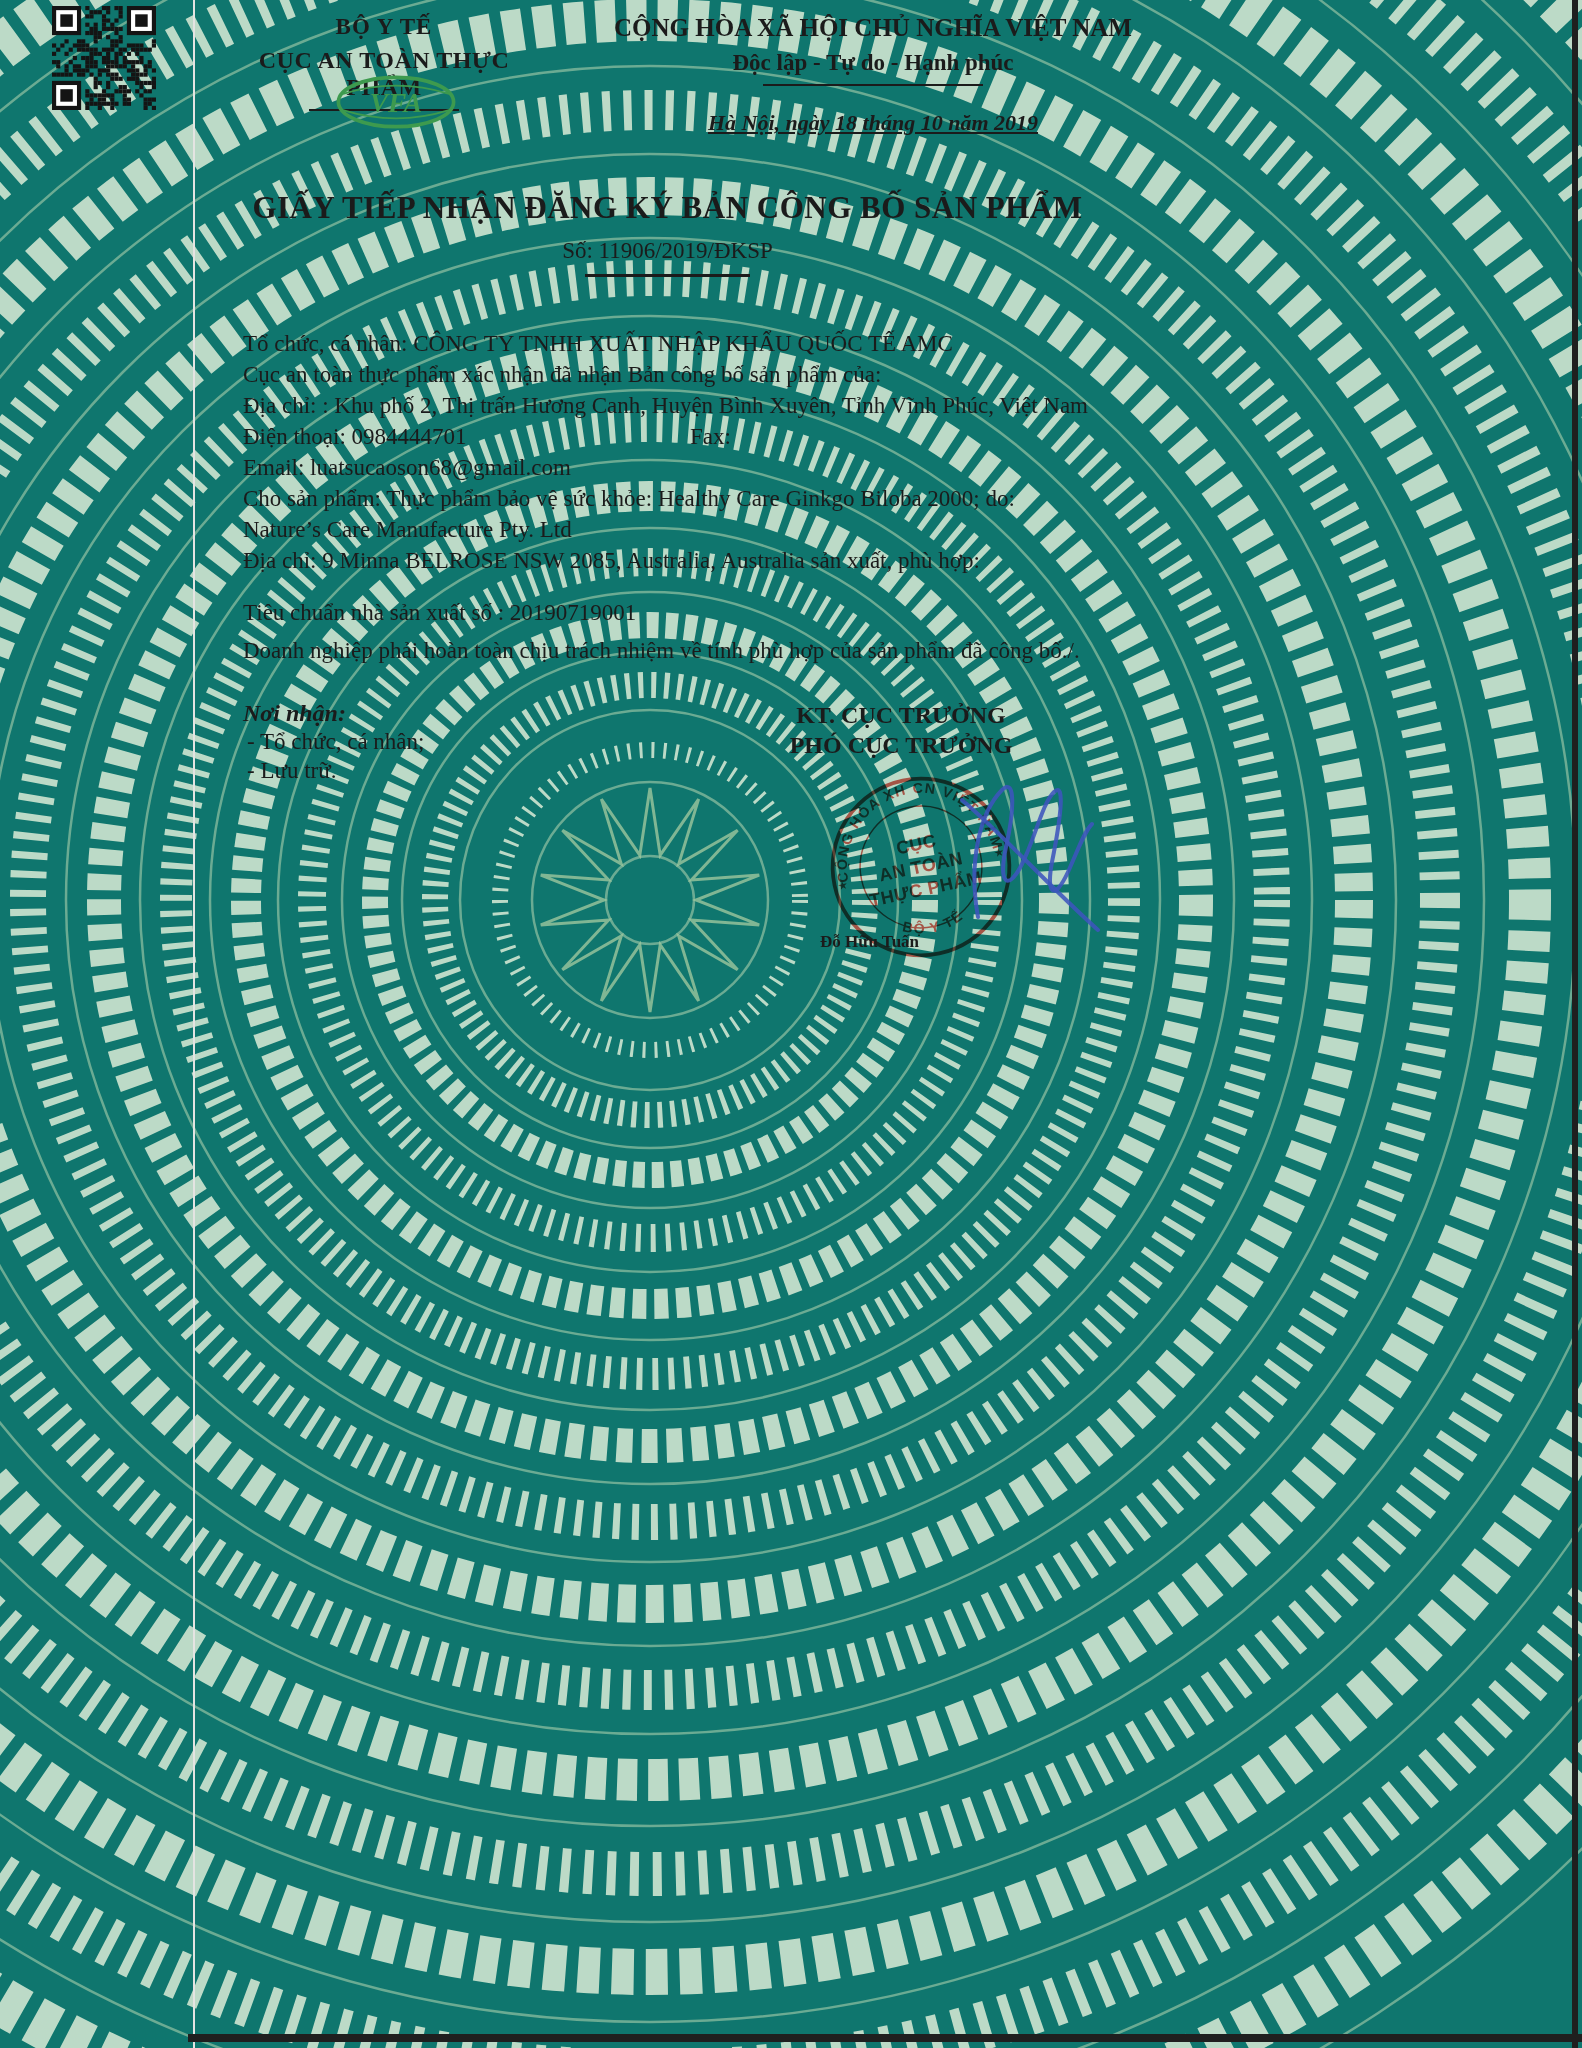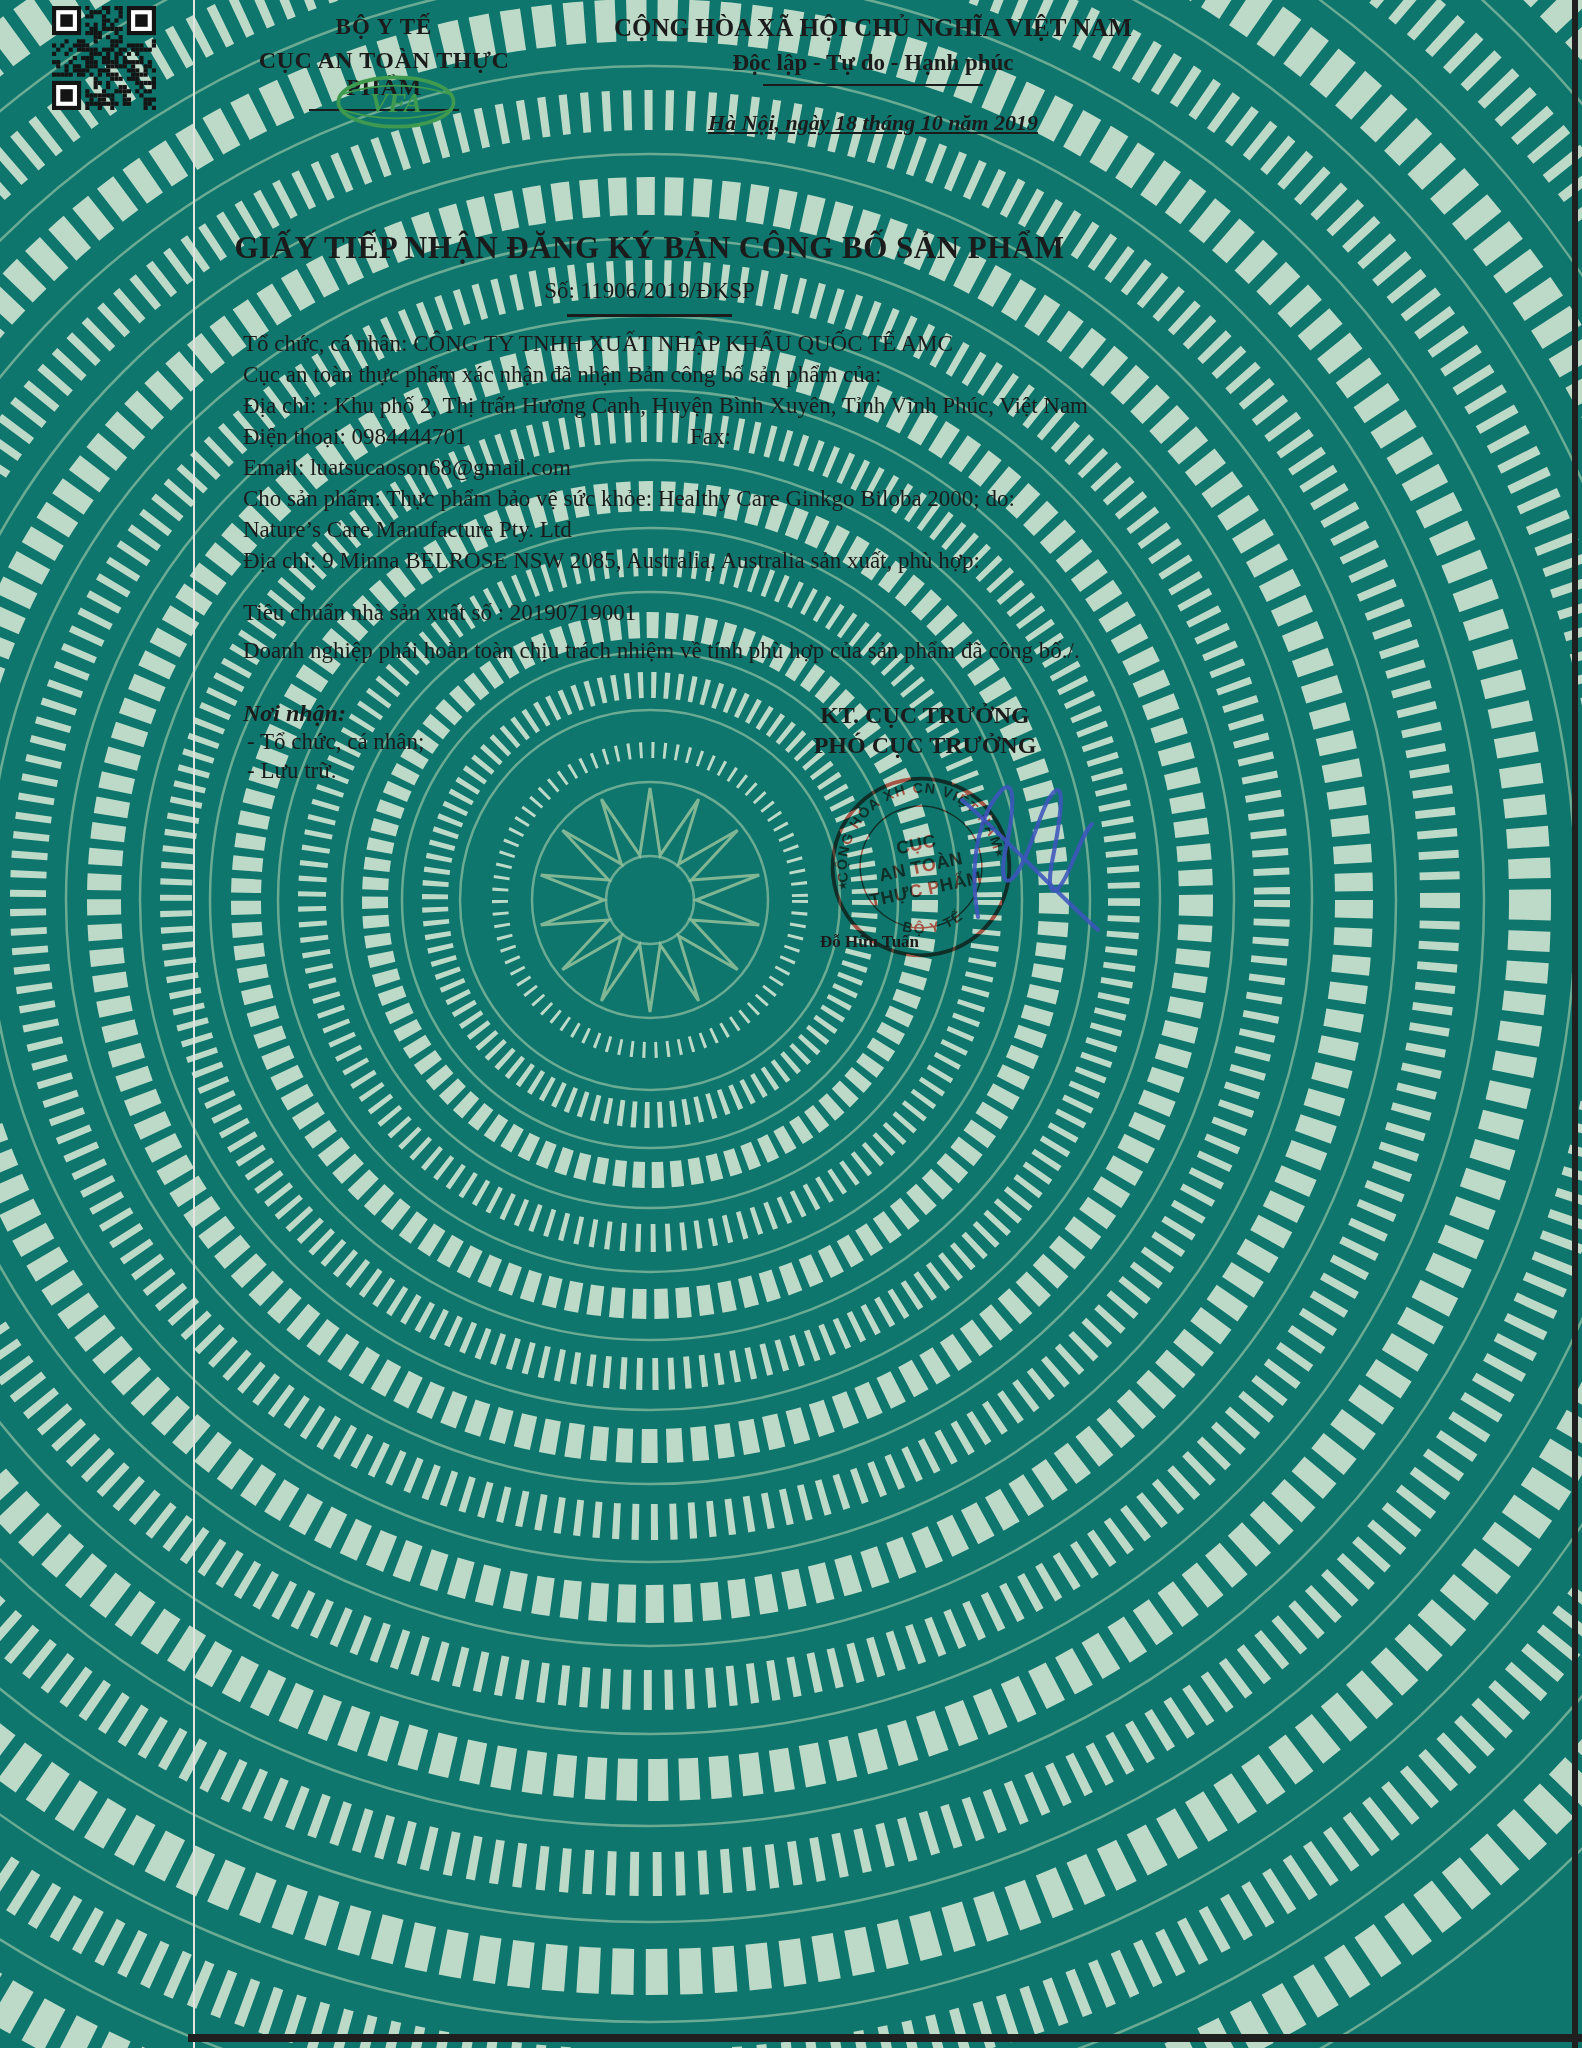--- a/index.html
+++ b/index.html
@@ -20,39 +20,39 @@
   .rule-left  { width:150px; margin:8px auto 0; }
   .vfa { left:332px; top:70px; width:128px; height:64px; z-index:3; position:absolute; }
   .vfa-text { font-family:"Liberation Serif", serif; font-style:italic; font-weight:bold; font-size:30px; fill:#3d9a4e; }
 
   .hdr-right { left:580px; top:14px; width:530px; text-align:center;margin-left:28px; }
   .country { font-size:25px; font-weight:bold; }
   .motto   { font-size:23px; font-weight:bold; margin-top:8px; }
   .rule-right { width:220px; margin:8px auto 0; }
   .dateline { font-size:22px; font-style:italic; font-weight:bold; margin-top:24px;text-decoration:underline; }
 
-  .title-block { left:212px; top:190px; width:875px; text-align:center;margin-top:40px; }
+  .title-block { left:230px; top:190px; width:875px; text-align:center; }
   .doc-title  { font-size:31px; font-weight:bold; letter-spacing:.5px; }
   .doc-number { font-size:23px; margin-top:12px; }
   .rule-title { width:165px; border-top:3px solid #1b1b1b; margin:10px auto 0; }
 
   .body-block { left:243px; top:328px; width:905px; font-size:23px; }
   .body-block p { line-height:31px; }
   .nowrap { white-space:nowrap; }
   .phone-line { position:relative; }
   .fax { position:absolute; left:447px; top:0; }
   .gap1 { margin-top:21px; }
   .gap2 { margin-top:7px; }
 
   .recipients { left:243px; top:700px; font-size:23px; }
   .recipients-title { font-weight:bold; font-style:italic; font-size:24px; }
   .recipient { line-height:29px; padding-left:4px; }
   .recipient:first-of-type { margin-top:4px; }
 
-  .signer { left:740px; top:700px; width:370px; text-align:center; }
+  .signer { left:716px; top:700px; width:370px; text-align:center; }
   .signer-title { font-size:24px; font-weight:bold; line-height:30px; }
 
   .stamp { position:absolute; left:826px; top:772px; width:190px; height:190px;
            z-index:4; mix-blend-mode:multiply; opacity:.92; }
   .stamp text { font-family:"Liberation Sans", sans-serif; }
   .stamp-ring-text { font-size:15px; font-weight:bold; fill:#dd564b; letter-spacing:1.5px; }
   .stamp-center { fill:#dd564b; font-weight:bold; font-size:19px; letter-spacing:.5px; }
   .stamp-star { font-size:12px; fill:#dd564b; }
 
   .signature { position:absolute; left:950px; top:752px; width:160px; height:200px; z-index:5; }

